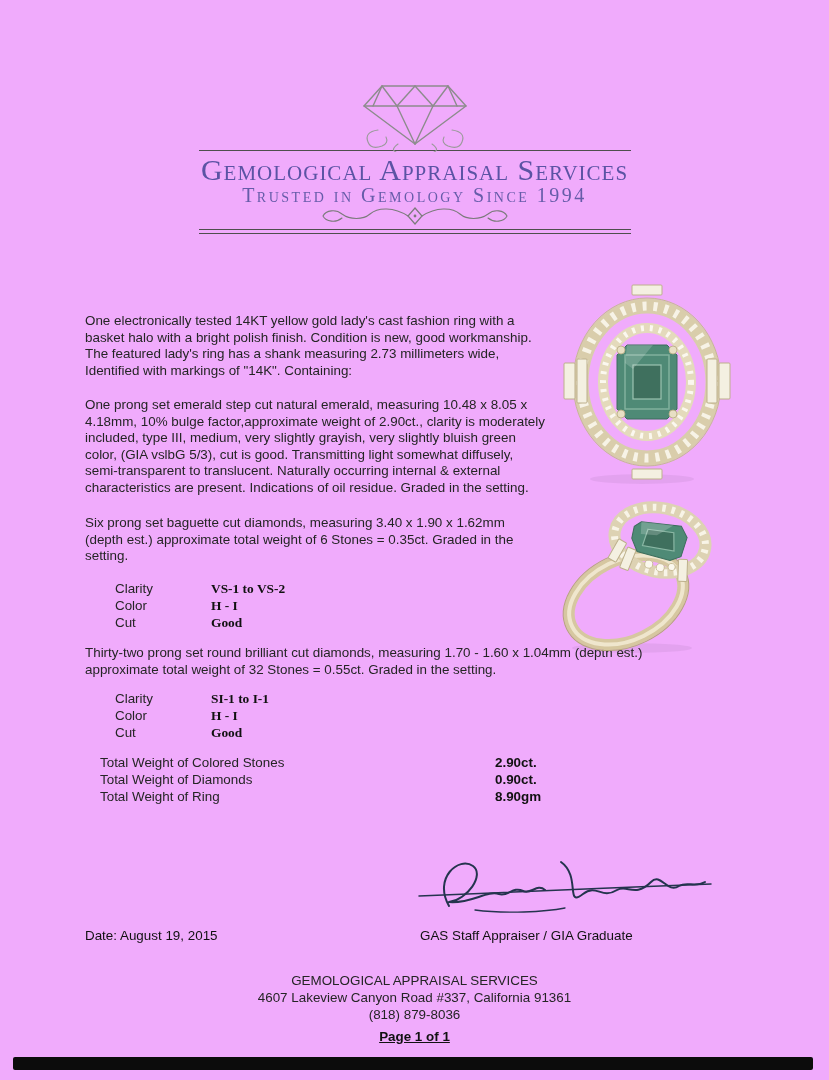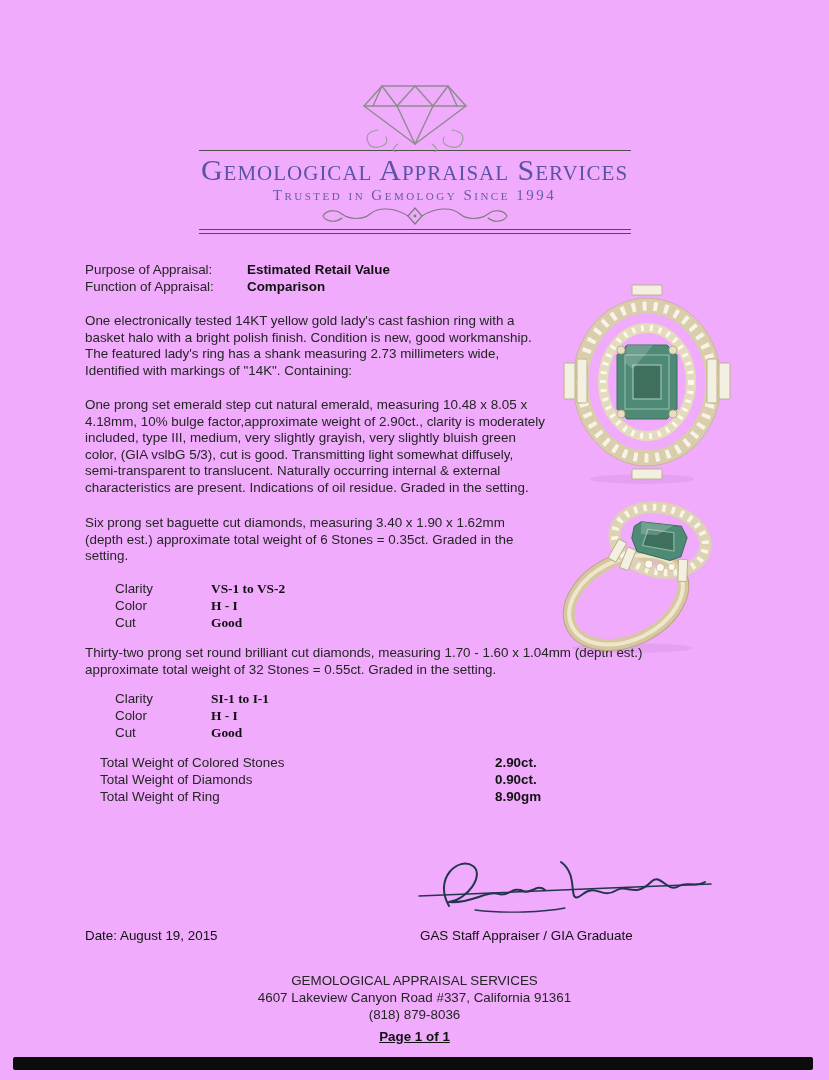--- a/index.html
+++ b/index.html
@@ -15,21 +15,21 @@
   .logo { display:block; margin:0 auto -2px auto; }
   .rule-top { width:432px; margin:0 auto; border-top:1px solid #4e4e4e; }
   .title {
     font-family:"Liberation Serif","DejaVu Serif",serif;
     font-variant:small-caps; font-weight:400;
     font-size:30px; line-height:32px; letter-spacing:1px;
     color:#5b53a4; margin-top:3px;
   }
   .subtitle {
     font-family:"Liberation Serif","DejaVu Serif",serif;
-    font-variant:small-caps; font-size:15px; line-height:16px;
+    font-variant:small-caps; font-size:20px; line-height:16px;
     letter-spacing:2.5px; color:#665ca9; margin-top:1px;
   }
   .flourish { display:block; margin:2px auto 0 auto; }
   .rule-double { width:432px; margin:2px auto 0 auto; border-top:1.5px solid #4e4e4e; border-bottom:1px solid #4e4e4e; height:5px; }
   
   .meta { position:absolute; top:262px; left:85px; }
   .meta-row { display:flex; }
   .meta-label { width:162px; }
   .meta-value { font-weight:bold; color:#111; }
   
@@ -100,30 +100,20 @@
       <g fill="none" stroke="#7b7b7b" stroke-width="1.1" stroke-linecap="round">
         <path d="M118,11 C104,2 88,2 80,9 C73,15 60,15 52,9 C46,4 36,5 33,11 C36,17 46,18 52,13"></path>
         <path d="M132,11 C146,2 162,2 170,9 C177,15 190,15 198,9 C204,4 214,5 217,11 C214,17 204,18 198,13"></path>
         <polygon points="125,3 132,11 125,19 118,11" stroke-width="1.2"></polygon>
         <circle cx="125" cy="11" r="1.4" fill="#7b7b7b" stroke="none"></circle>
       </g>
     </svg>
     <div class="rule-double"></div>
   </header>
 
-  <div class="meta">
-    <div class="meta-row">
-      <span class="meta-label">Purpose of Appraisal:</span>
-      <span class="meta-value">Estimated Retail Value</span>
-    </div>
-    <div class="meta-row">
-      <span class="meta-label">Function of Appraisal:</span>
-      <span class="meta-value">Comparison</span>
-    </div>
-  </div>
 
   <p class="para p1">One electronically tested 14KT yellow gold lady's cast fashion ring with a basket halo with a bright polish finish. Condition is new, good workmanship. The featured lady's ring has a shank measuring 2.73 millimeters wide, Identified with markings of "14K".  Containing:</p>
   <p class="para p2">One prong set emerald step cut natural emerald, measuring 10.48 x 8.05 x 4.18mm, 10% bulge factor,approximate weight of 2.90ct., clarity is moderately included, type III, medium, very slightly grayish, very slightly bluish green color, (GIA vslbG 5/3), cut is good. Transmitting light somewhat diffusely, semi-transparent to translucent. Naturally occurring internal &amp; external characteristics are present. Indications of oil residue. Graded in the setting.</p>
   <p class="para p3">Six prong set baguette cut diamonds, measuring 3.40 x 1.90 x 1.62mm (depth est.) approximate total weight of 6 Stones = 0.35ct. Graded in the setting.</p>
   <p class="para p4">Thirty-two prong set round brilliant cut diamonds, measuring 1.70 - 1.60 x 1.04mm (depth est.) approximate total weight of 32 Stones = 0.55ct. Graded in the setting.</p>
 
   <div class="grade-table gt1">
     <div class="grade-row">
       <span class="grade-label">Clarity</span>
       <span class="grade-value">VS-1 to VS-2</span>

